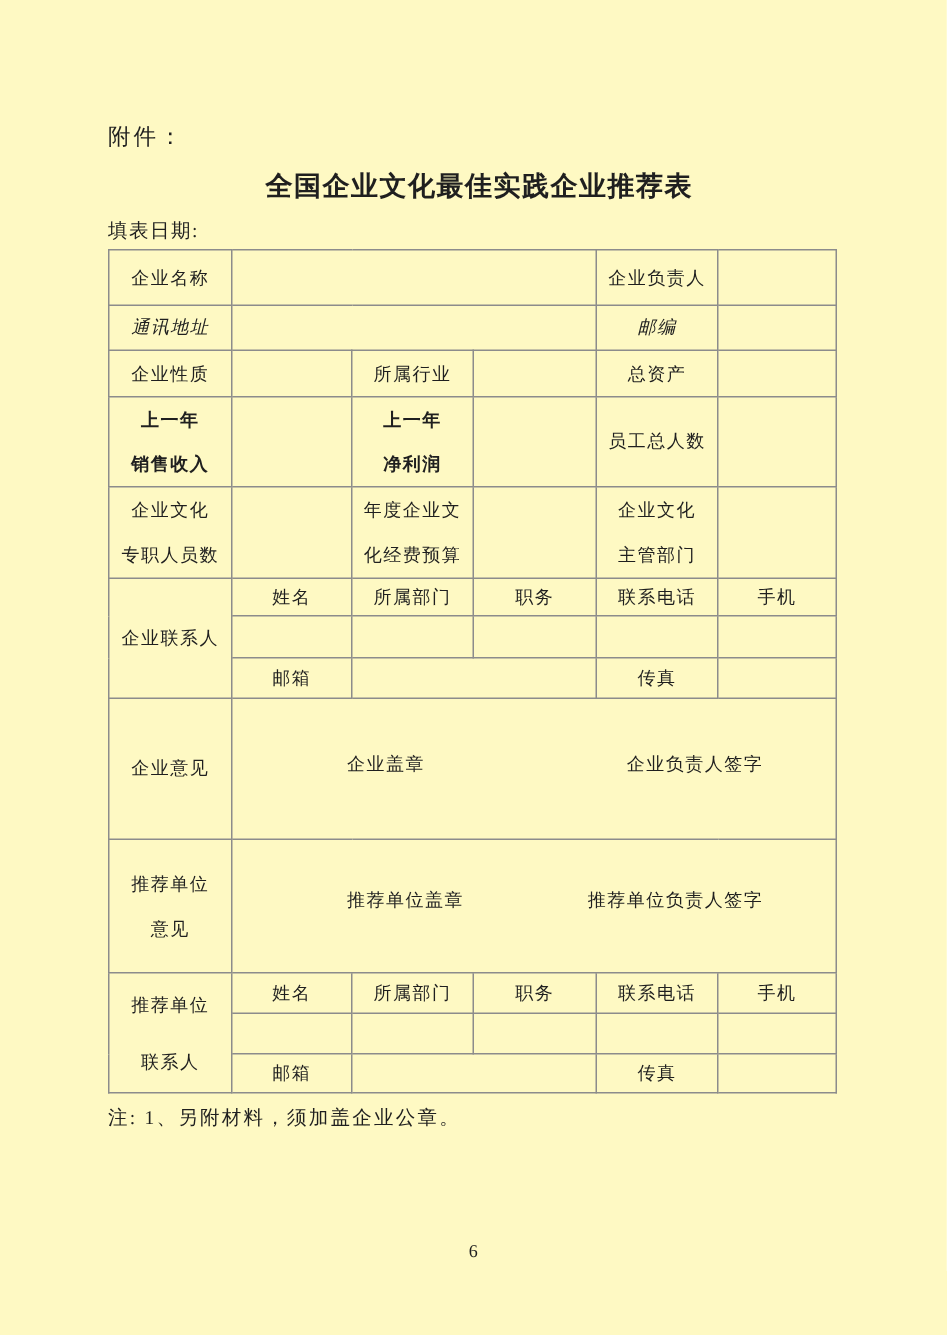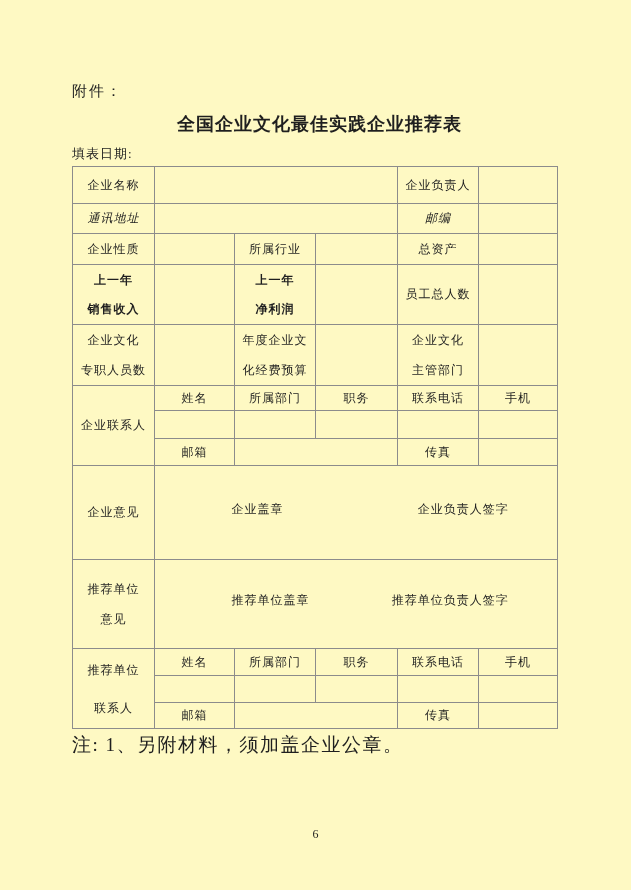--- a/index.html
+++ b/index.html
@@ -43,21 +43,21 @@
 
   td.seal-cell { vertical-align: bottom; }
   .seal-row { display: flex; padding-bottom: 7px; }
   .seal-row .s1 { margin-left: 19%; text-align: right; }
   .seal-row .s2 { margin-left: auto; margin-right: 12%; }
 
   .tl29 div { line-height: 29px; font-weight: bold; }
   .tl30 div { line-height: 30px; }
   .tl38 div { line-height: 38px; }
 
-  .notes { position: absolute; left: 72px; top: 736px; font-size: 19px; letter-spacing: 1.5px; }
+  .notes { position: absolute; left: 72px; top: 736px; font-size: 13px; letter-spacing: 1.5px; }
   .notes .note-line { line-height: 18px; margin-bottom: 10px; white-space: nowrap; }
   .notes .indent { margin-left: 49px; }
 
   .page-number { position: absolute; left: 0; top: 827px; width: 631px; text-align: center; font-size: 12px; }
 </style>
 </head>
 <body>
 
 <div class="page">
 

